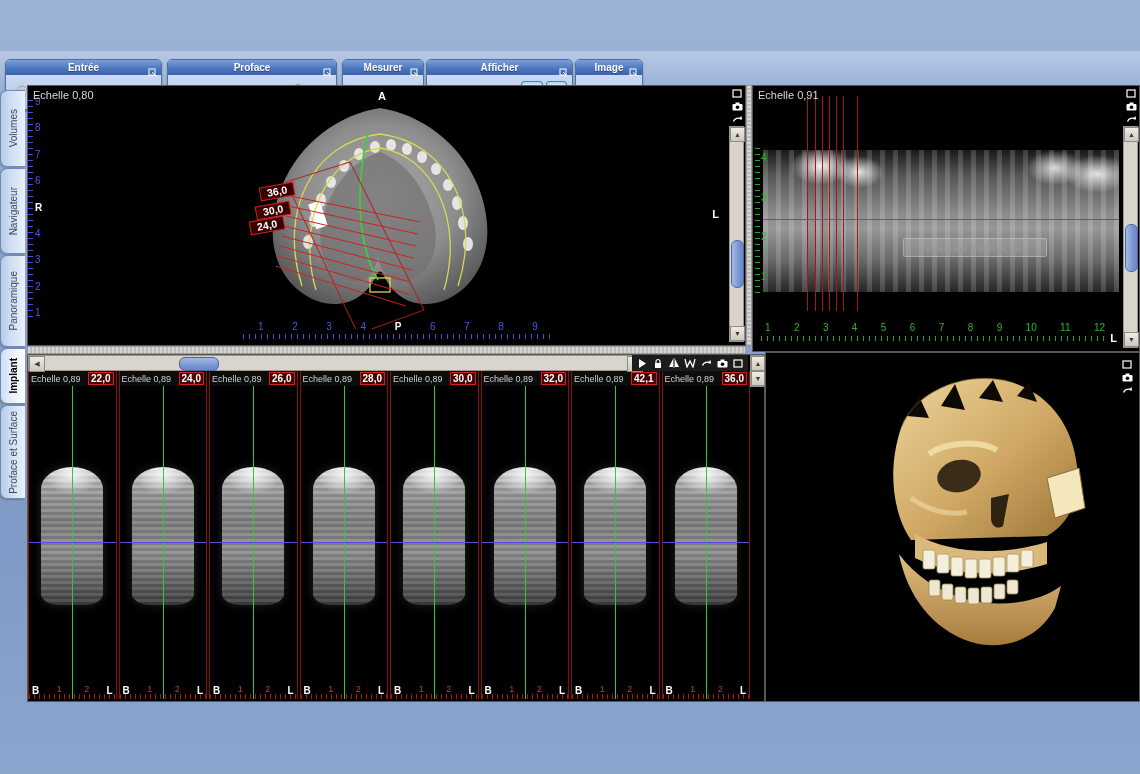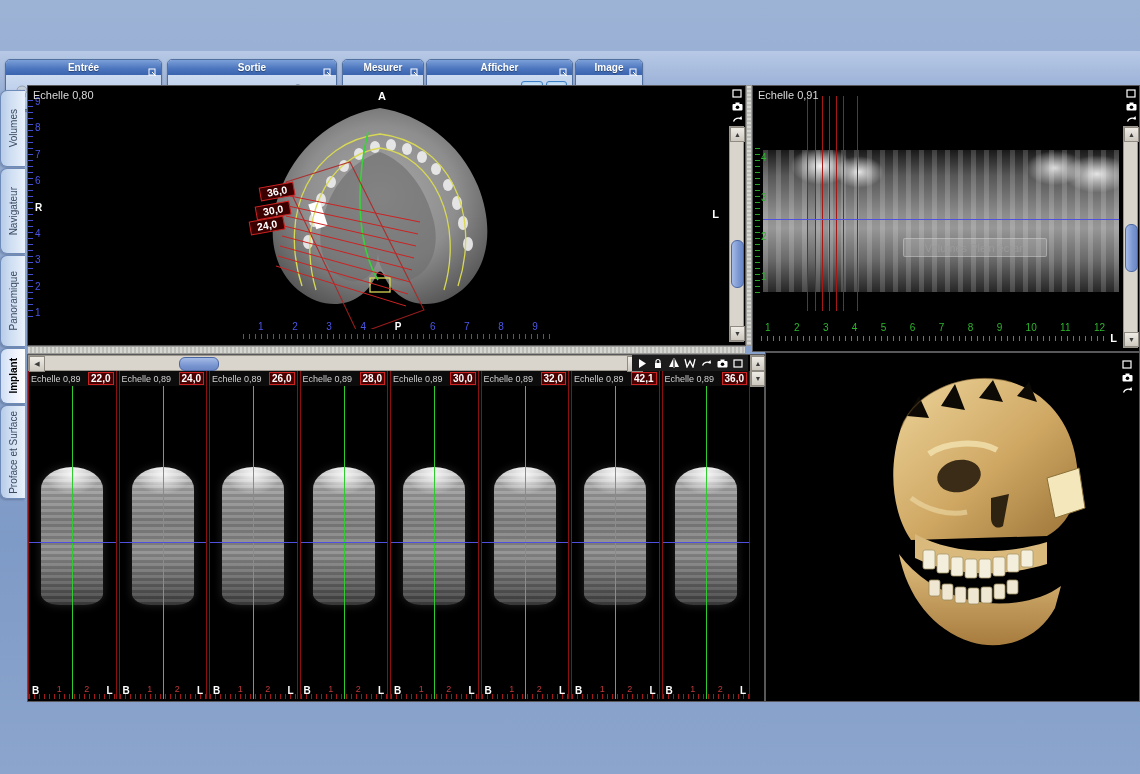--- a/index.html
+++ b/index.html
@@ -156,21 +156,21 @@
         <span class="ticon">
             <svg width="18" height="18" viewBox="0 0 18 18">
               <path d="M4 14C4 7 6 3 9 3s5 4 5 11" fill="none" stroke="#b9b2a6" stroke-width="2.6" stroke-dasharray="2.2 1.4"></path>
             </svg>
           </span>
       </div>
     </div>
 
     <div class="grp" style="left:167px;width:168px">
       <div class="grp-h">
-        <span class="grp-t">Sortie</span>
+        <span class="grp-t">Proface</span>
         <span class="launcher"><svg width="9" height="9">
               <rect x="1" y="1" width="6" height="6" fill="none" stroke="#fff" stroke-width="1"></rect>
               <path d="M4 4l4 4" stroke="#fff"></path>
             </svg></span>
       </div>
       <div class="grp-b">
         <span class="ticon">
             <svg width="20" height="16" viewBox="0 0 20 16">
               <rect x="1" y="3" width="12" height="9" rx="1.5" fill="#2e2e2e" stroke="#111"></rect>
               <path d="M10 7.5h6M14 4.5l4 3-4 3z" fill="#111" stroke="#111"></path>

